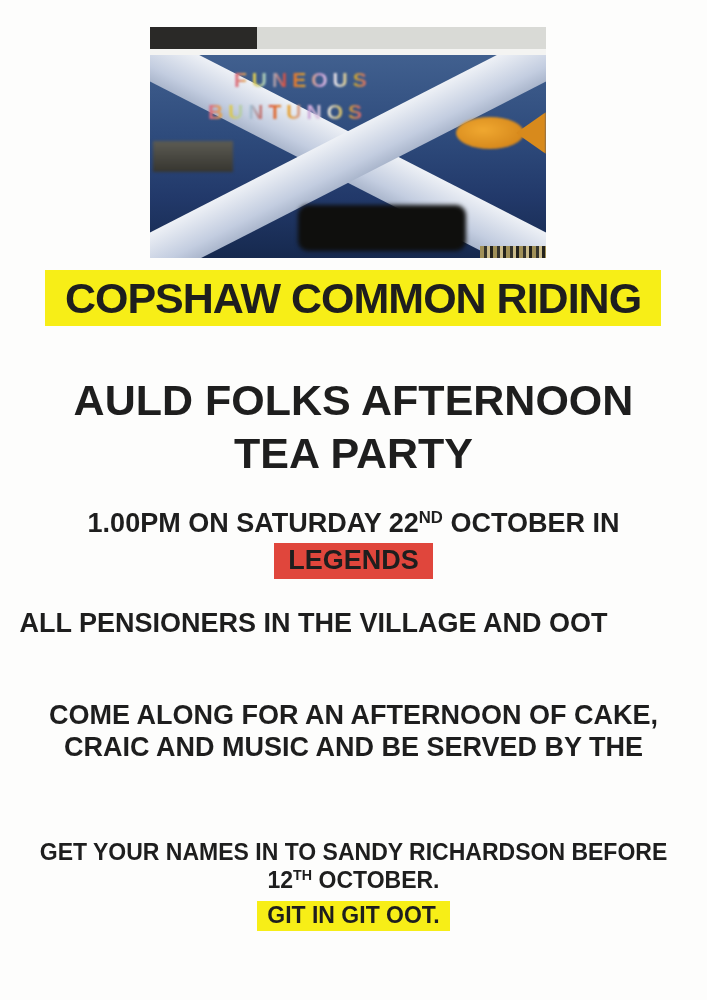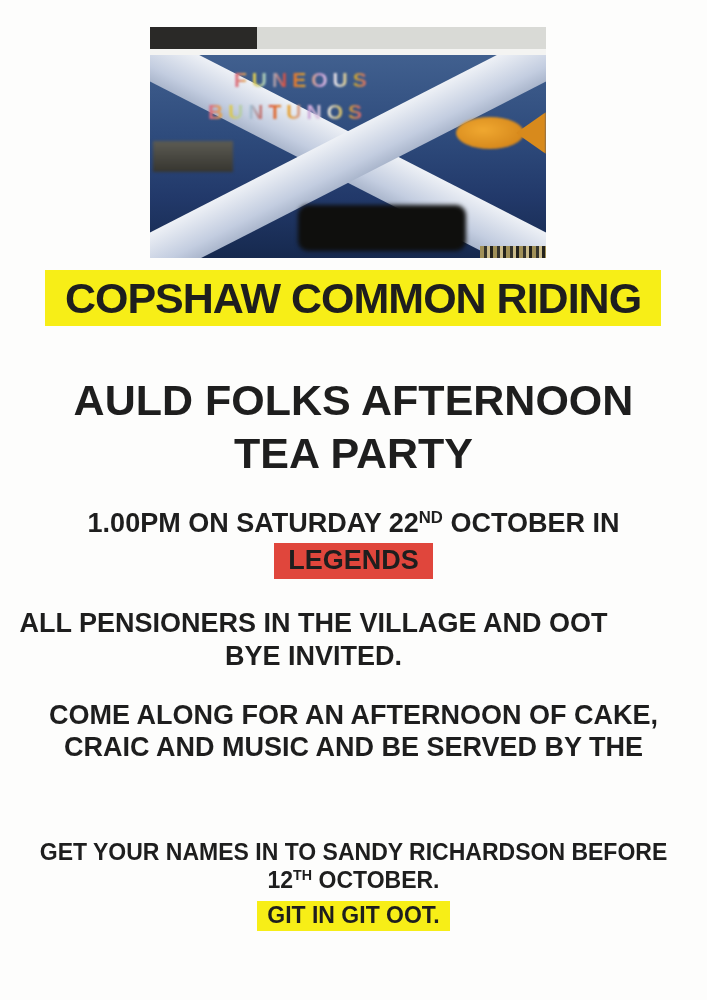--- a/index.html
+++ b/index.html
@@ -109,21 +109,20 @@
 
   <div class="schedule">
     <div><span>1.00PM ON SATURDAY 22</span><sup>ND</sup><span> OCTOBER IN</span></div>
     <div class="venue-line">
       <span class="venue">LEGENDS</span>
     </div>
   </div>
 
   <div class="pensioners">
     <div>ALL PENSIONERS IN THE VILLAGE AND OOT</div>
-    <div>BYE INVITED.</div>
   </div>
 
   <div class="come-along">
     <div>COME ALONG FOR AN AFTERNOON OF CAKE,</div>
     <div>CRAIC AND MUSIC AND BE SERVED BY THE</div>
   </div>
 
   <div class="names">
     <div>GET YOUR NAMES IN TO SANDY RICHARDSON BEFORE</div>
     <div><span>12</span><sup>TH</sup><span> OCTOBER.</span></div>

